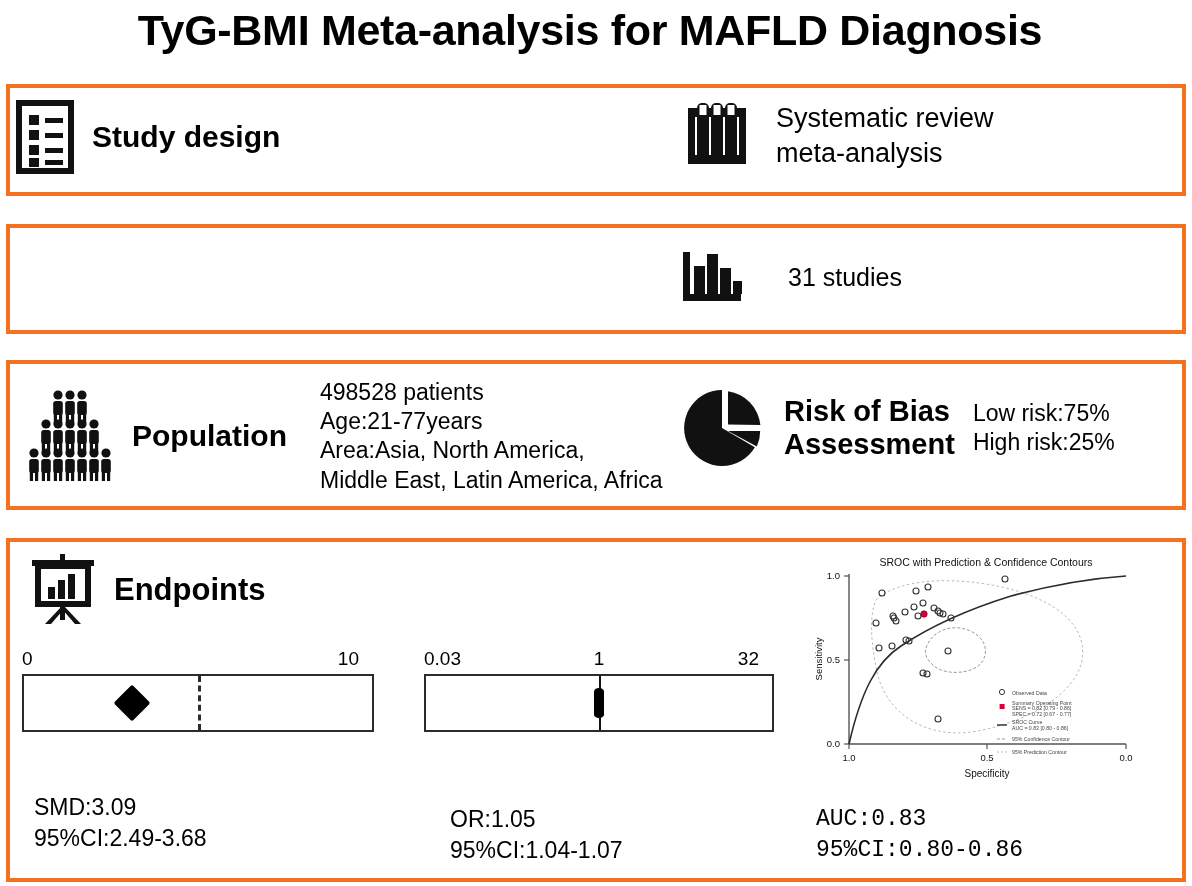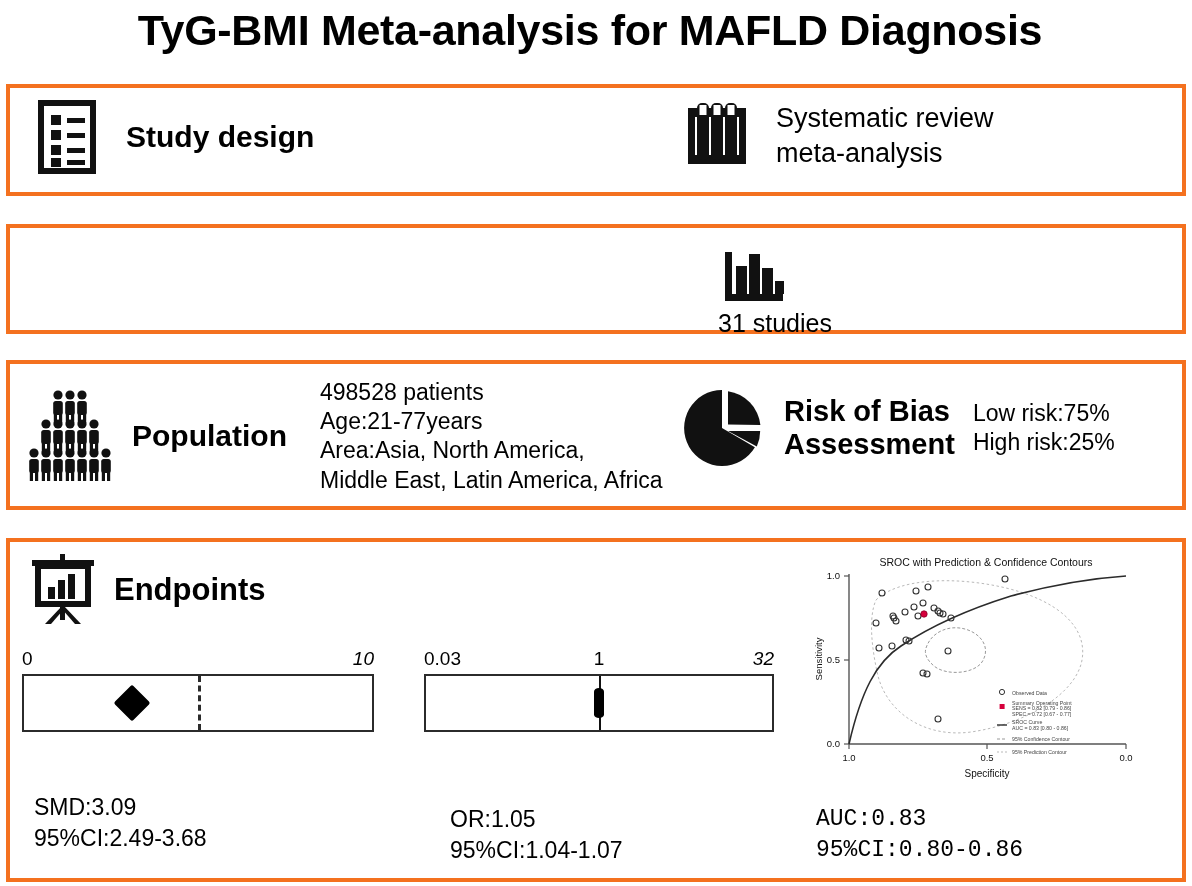--- a/index.html
+++ b/index.html
@@ -55,28 +55,28 @@
     line-height: 1.05;
     white-space: nowrap;
   }
   .body-txt {
     font-size: 23px;
     line-height: 1.22;
     white-space: pre-line;
   }
 
   
-  .p1 .left   { position:absolute; left: 28px;  top: 12px; display:flex; align-items:center;gap:12px; }
+  .p1 .left   { position:absolute; left: 6px;  top: 12px; display:flex; align-items:center; }
   .p1 .right  { position:absolute; left: 670px; top: 12px; display:flex; align-items:center; }
   .p1 .heading { margin-left: 18px; }
   .p1 .body-txt { margin-left: 22px; font-size: 27px; line-height: 1.3; }
 
   
   .p2 .left   { position:absolute; left: 14px;  top: 16px; display:flex; align-items:center; }
-  .p2 .right  { position:absolute; left: 668px; top: 20px; display:flex; align-items:center;flex-direction:column; }
+  .p2 .right  { position:absolute; left: 668px; top: 20px; display:flex; align-items:center; }
   .p2 .heading { margin-left: 12px; }
   .p2 .body-txt { margin-left: 2px; font-size: 23px; line-height: 1.25; }
   .p2 .right .body-txt { margin-left: 40px; font-size: 25px; }
 
   
   .p3 .left   { position:absolute; left: 10px;  top: 22px; display:flex; align-items:center; }
   .p3 .pop-txt{ position:absolute; left: 310px; top: 14px; }
   .p3 .right  { position:absolute; left: 672px; top: 24px; display:flex; align-items:center; }
   .p3 .heading { margin-left: 12px; }
   .p3 .pop-txt .body-txt { font-size: 23px; line-height: 1.27; }
@@ -89,21 +89,21 @@
 
   .forest { position: absolute; }
   .forest .scale {
     position: relative;
     height: 22px;
     font-size: 19px;
   }
   .forest .scale span { position: absolute; top: 0; }
   .forest .tick-l { left: 0; }
   .forest .tick-m { left: 50%; transform: translateX(-50%); }
-  .forest .tick-r { right: 0; font-style: italic; }
+  .forest .tick-r { right: 15px; }
   .forest .box {
     position: relative;
     box-sizing: border-box;
     border: 2px solid #2b2b2b;
     background: #ffffff;
     height: 58px;
     margin-top: 4px;
   }
   .vline-dashed {
     position: absolute;

